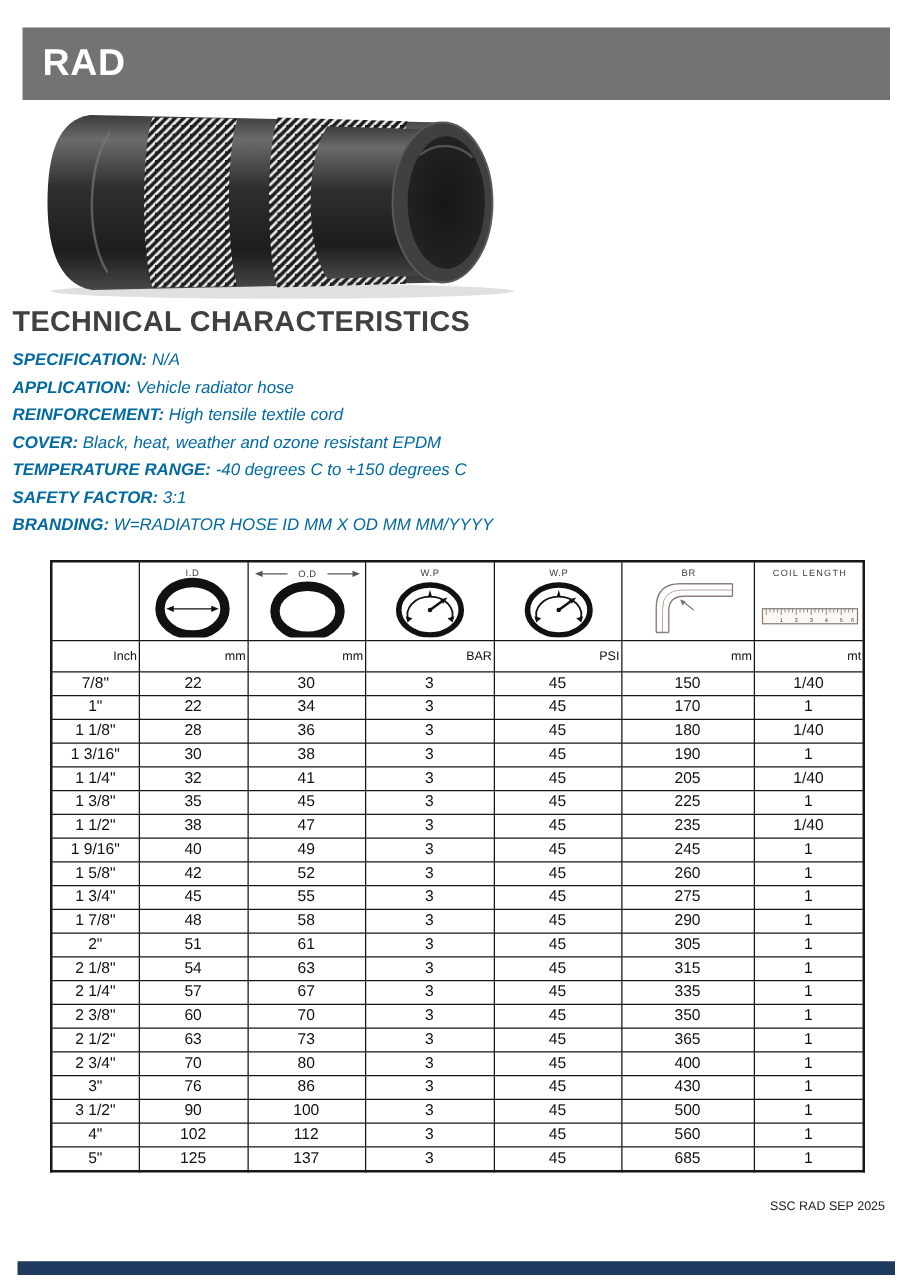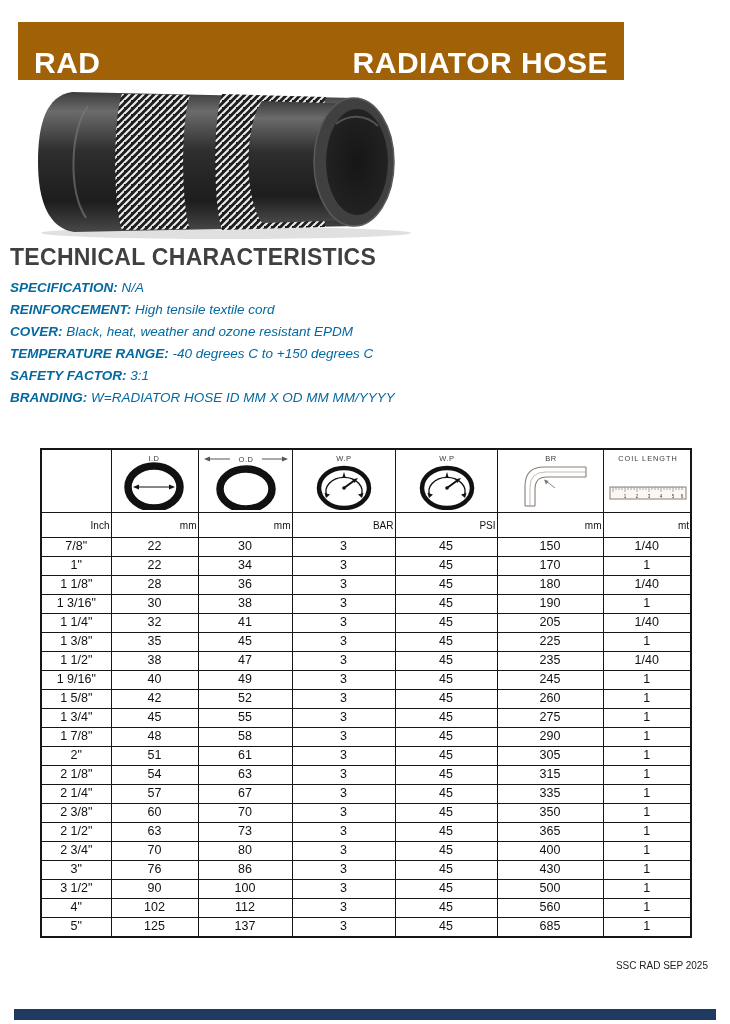--- a/index.html
+++ b/index.html
@@ -2,23 +2,23 @@
 <html><head>
 <meta charset="utf-8">
 <style>
   html,body { margin:0; padding:0; background:#ffffff; }
   .page {
     position:relative; width:730px; height:1024px; background:#ffffff;
     font-family:"Liberation Sans", sans-serif; overflow:hidden;
   }
   
   .header-bar {
-    position:absolute; left:18px; top:22px; width:606px; height:58px;
-    background:#a16207; color:#ffffff; box-sizing:border-box;
-    display:flex; align-items:flex-end; justify-content:space-between;
+    position:absolute; left:18px; top:22px; width:694px; height:58px;
+    background:#737373; color:#ffffff; box-sizing:border-box;
+    display:flex; align-items:center; justify-content:space-between;
     padding:0 16px;
   }
   .header-code { font-size:30px; font-weight:bold; letter-spacing:.5px; }
   .header-title { font-size:30px; font-weight:bold; letter-spacing:.5px; }
 
   
   .hose-figure { position:absolute; left:26px; top:86px; width:398px; height:156px; }
 
   
   .section-title {
@@ -48,21 +48,20 @@
   .footer-ref { position:absolute; right:22px; top:960px; font-size:10px; color:#222; }
   .bottom-bar { position:absolute; left:14px; bottom:4px; width:702px; height:11px; background:#1f3a5f; }
 </style>
 </head>
 <body>
 
 <div class="page">
 
   <div class="header-bar">
     <span class="header-code">RAD</span>
-    <span class="header-title">RADIATOR HOSE</span>
   </div>
 
   <svg class="hose-figure" viewBox="0 0 398 156" aria-hidden="true">
     <defs>
       <linearGradient id="bodyGrad" x1="0" y1="0" x2="0" y2="1">
         <stop offset="0" stop-color="#3c3c3c"></stop>
         <stop offset="0.14" stop-color="#6b6b6b"></stop>
         <stop offset="0.42" stop-color="#2e2e2e"></stop>
         <stop offset="0.78" stop-color="#1d1d1d"></stop>
         <stop offset="1" stop-color="#484848"></stop>
@@ -92,20 +91,21 @@
     <ellipse cx="328" cy="76" rx="40" ry="64" fill="#404040"></ellipse>
     <ellipse cx="328" cy="76" rx="40" ry="64" fill="none" stroke="#5a5a5a" stroke-width="1.5"></ellipse>
     <ellipse cx="331" cy="76" rx="31" ry="53" fill="url(#boreGrad)"></ellipse>
     <path d="M310,38 C322,28 340,28 352,40" stroke="#666" stroke-width="2" fill="none" opacity="0.7"></path>
   </svg>
 
   <div class="section-title">TECHNICAL CHARACTERISTICS</div>
 
   <div class="spec-list">
       <div class="spec-line"><span class="spec-label">SPECIFICATION: </span><span class="spec-value">N/A</span></div>
+      <div class="spec-line"><span class="spec-label">APPLICATION: </span><span class="spec-value">Vehicle radiator hose</span></div>
       <div class="spec-line"><span class="spec-label">REINFORCEMENT: </span><span class="spec-value">High tensile textile cord</span></div>
       <div class="spec-line"><span class="spec-label">COVER: </span><span class="spec-value">Black, heat, weather and ozone resistant EPDM</span></div>
       <div class="spec-line"><span class="spec-label">TEMPERATURE RANGE: </span><span class="spec-value">-40 degrees C to +150 degrees C</span></div>
       <div class="spec-line"><span class="spec-label">SAFETY FACTOR: </span><span class="spec-value">3:1</span></div>
       <div class="spec-line"><span class="spec-label">BRANDING: </span><span class="spec-value">W=RADIATOR HOSE ID MM X OD MM MM/YYYY</span></div>
     </div>
 
   <table class="spec-table">
     <colgroup>
       <col style="width:70px">

